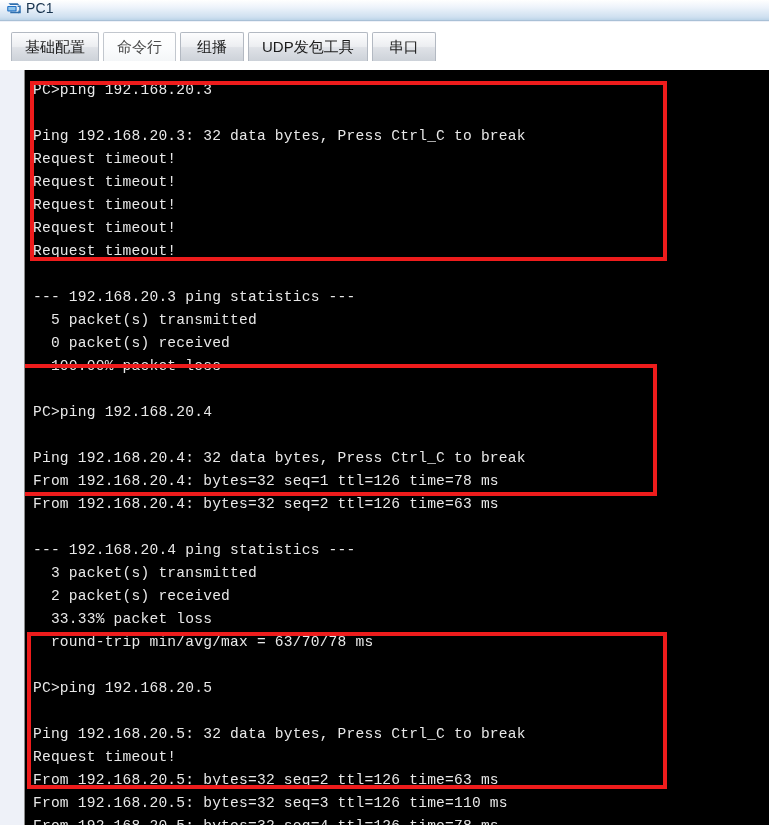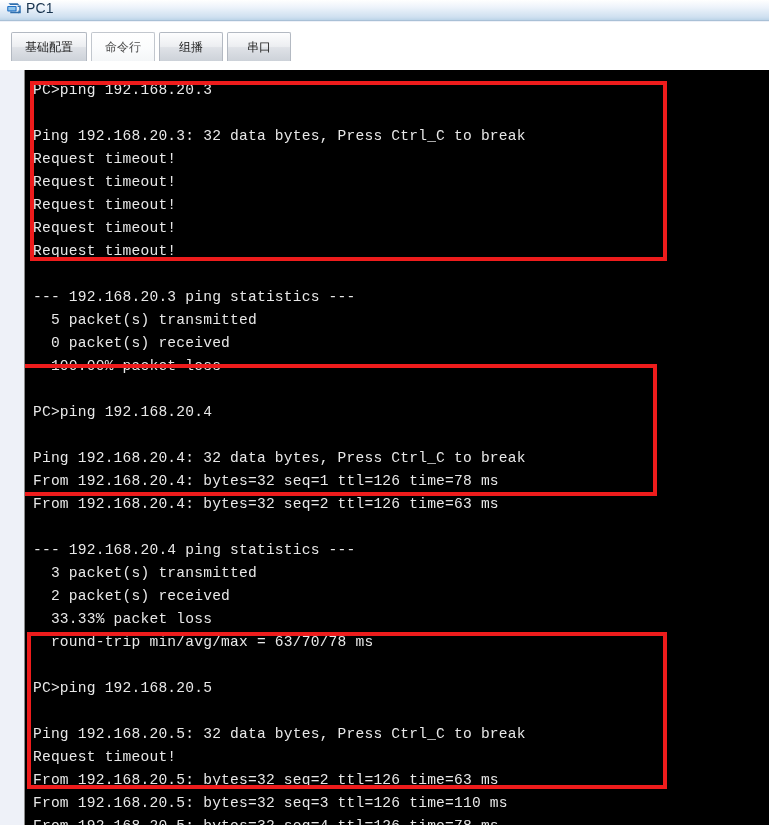--- a/index.html
+++ b/index.html
@@ -69,21 +69,21 @@
   .tab {
     height: 29px;
     min-width: 64px;
     box-sizing: border-box;
     display: flex;
     align-items: center;
     justify-content: center;
     padding: 0 13px;
     margin-right: 4px;
     font-family: "Liberation Sans", sans-serif;
-    font-size: 12px;
+    font-size: 15px;
     color: #1b1b1b;
     border: 1px solid #b3b9c2;
     border-bottom: none;
     border-radius: 2px 2px 0 0;
     background: linear-gradient(to bottom, #fdfdfe 0%, #eceef1 48%, #dfe2e7 52%, #cdd2d9 100%);
     white-space: nowrap;
   }
   .tab.active {
     background: linear-gradient(to bottom, #ffffff 0%, #fbfcfd 55%, #f4f6f8 100%);
     border-color: #c2c7ce;
@@ -165,20 +165,23 @@
       <div class="tab">
         <span>基础配置</span>
       </div>
       <div class="tab active">
         <span>命令行</span>
       </div>
       <div class="tab">
         <span>组播</span>
       </div>
       <div class="tab">
+        <span>UDP发包工具</span>
+      </div>
+      <div class="tab">
         <span>串口</span>
       </div>
     </div>
   </div>
 
   <div class="term-wrap">
     <div class="term-left-gutter"></div>
     <div class="terminal">
       <div class="console" id="console-output"><div class="line">PC&gt;ping 192.168.20.3</div><div class="line blank"></div><div class="line">Ping 192.168.20.3: 32 data bytes, Press Ctrl_C to break</div><div class="line">Request timeout!</div><div class="line">Request timeout!</div><div class="line">Request timeout!</div><div class="line">Request timeout!</div><div class="line">Request timeout!</div><div class="line blank"></div><div class="line">--- 192.168.20.3 ping statistics ---</div><div class="line">  5 packet(s) transmitted</div><div class="line">  0 packet(s) received</div><div class="line">  100.00% packet loss</div><div class="line blank"></div><div class="line">PC&gt;ping 192.168.20.4</div><div class="line blank"></div><div class="line">Ping 192.168.20.4: 32 data bytes, Press Ctrl_C to break</div><div class="line">From 192.168.20.4: bytes=32 seq=1 ttl=126 time=78 ms</div><div class="line">From 192.168.20.4: bytes=32 seq=2 ttl=126 time=63 ms</div><div class="line blank"></div><div class="line">--- 192.168.20.4 ping statistics ---</div><div class="line">  3 packet(s) transmitted</div><div class="line">  2 packet(s) received</div><div class="line">  33.33% packet loss</div><div class="line">  round-trip min/avg/max = 63/70/78 ms</div><div class="line blank"></div><div class="line">PC&gt;ping 192.168.20.5</div><div class="line blank"></div><div class="line">Ping 192.168.20.5: 32 data bytes, Press Ctrl_C to break</div><div class="line">Request timeout!</div><div class="line">From 192.168.20.5: bytes=32 seq=2 ttl=126 time=63 ms</div><div class="line">From 192.168.20.5: bytes=32 seq=3 ttl=126 time=110 ms</div><div class="line">From 192.168.20.5: bytes=32 seq=4 ttl=126 time=78 ms</div></div>
       <div id="annotation-layer">

